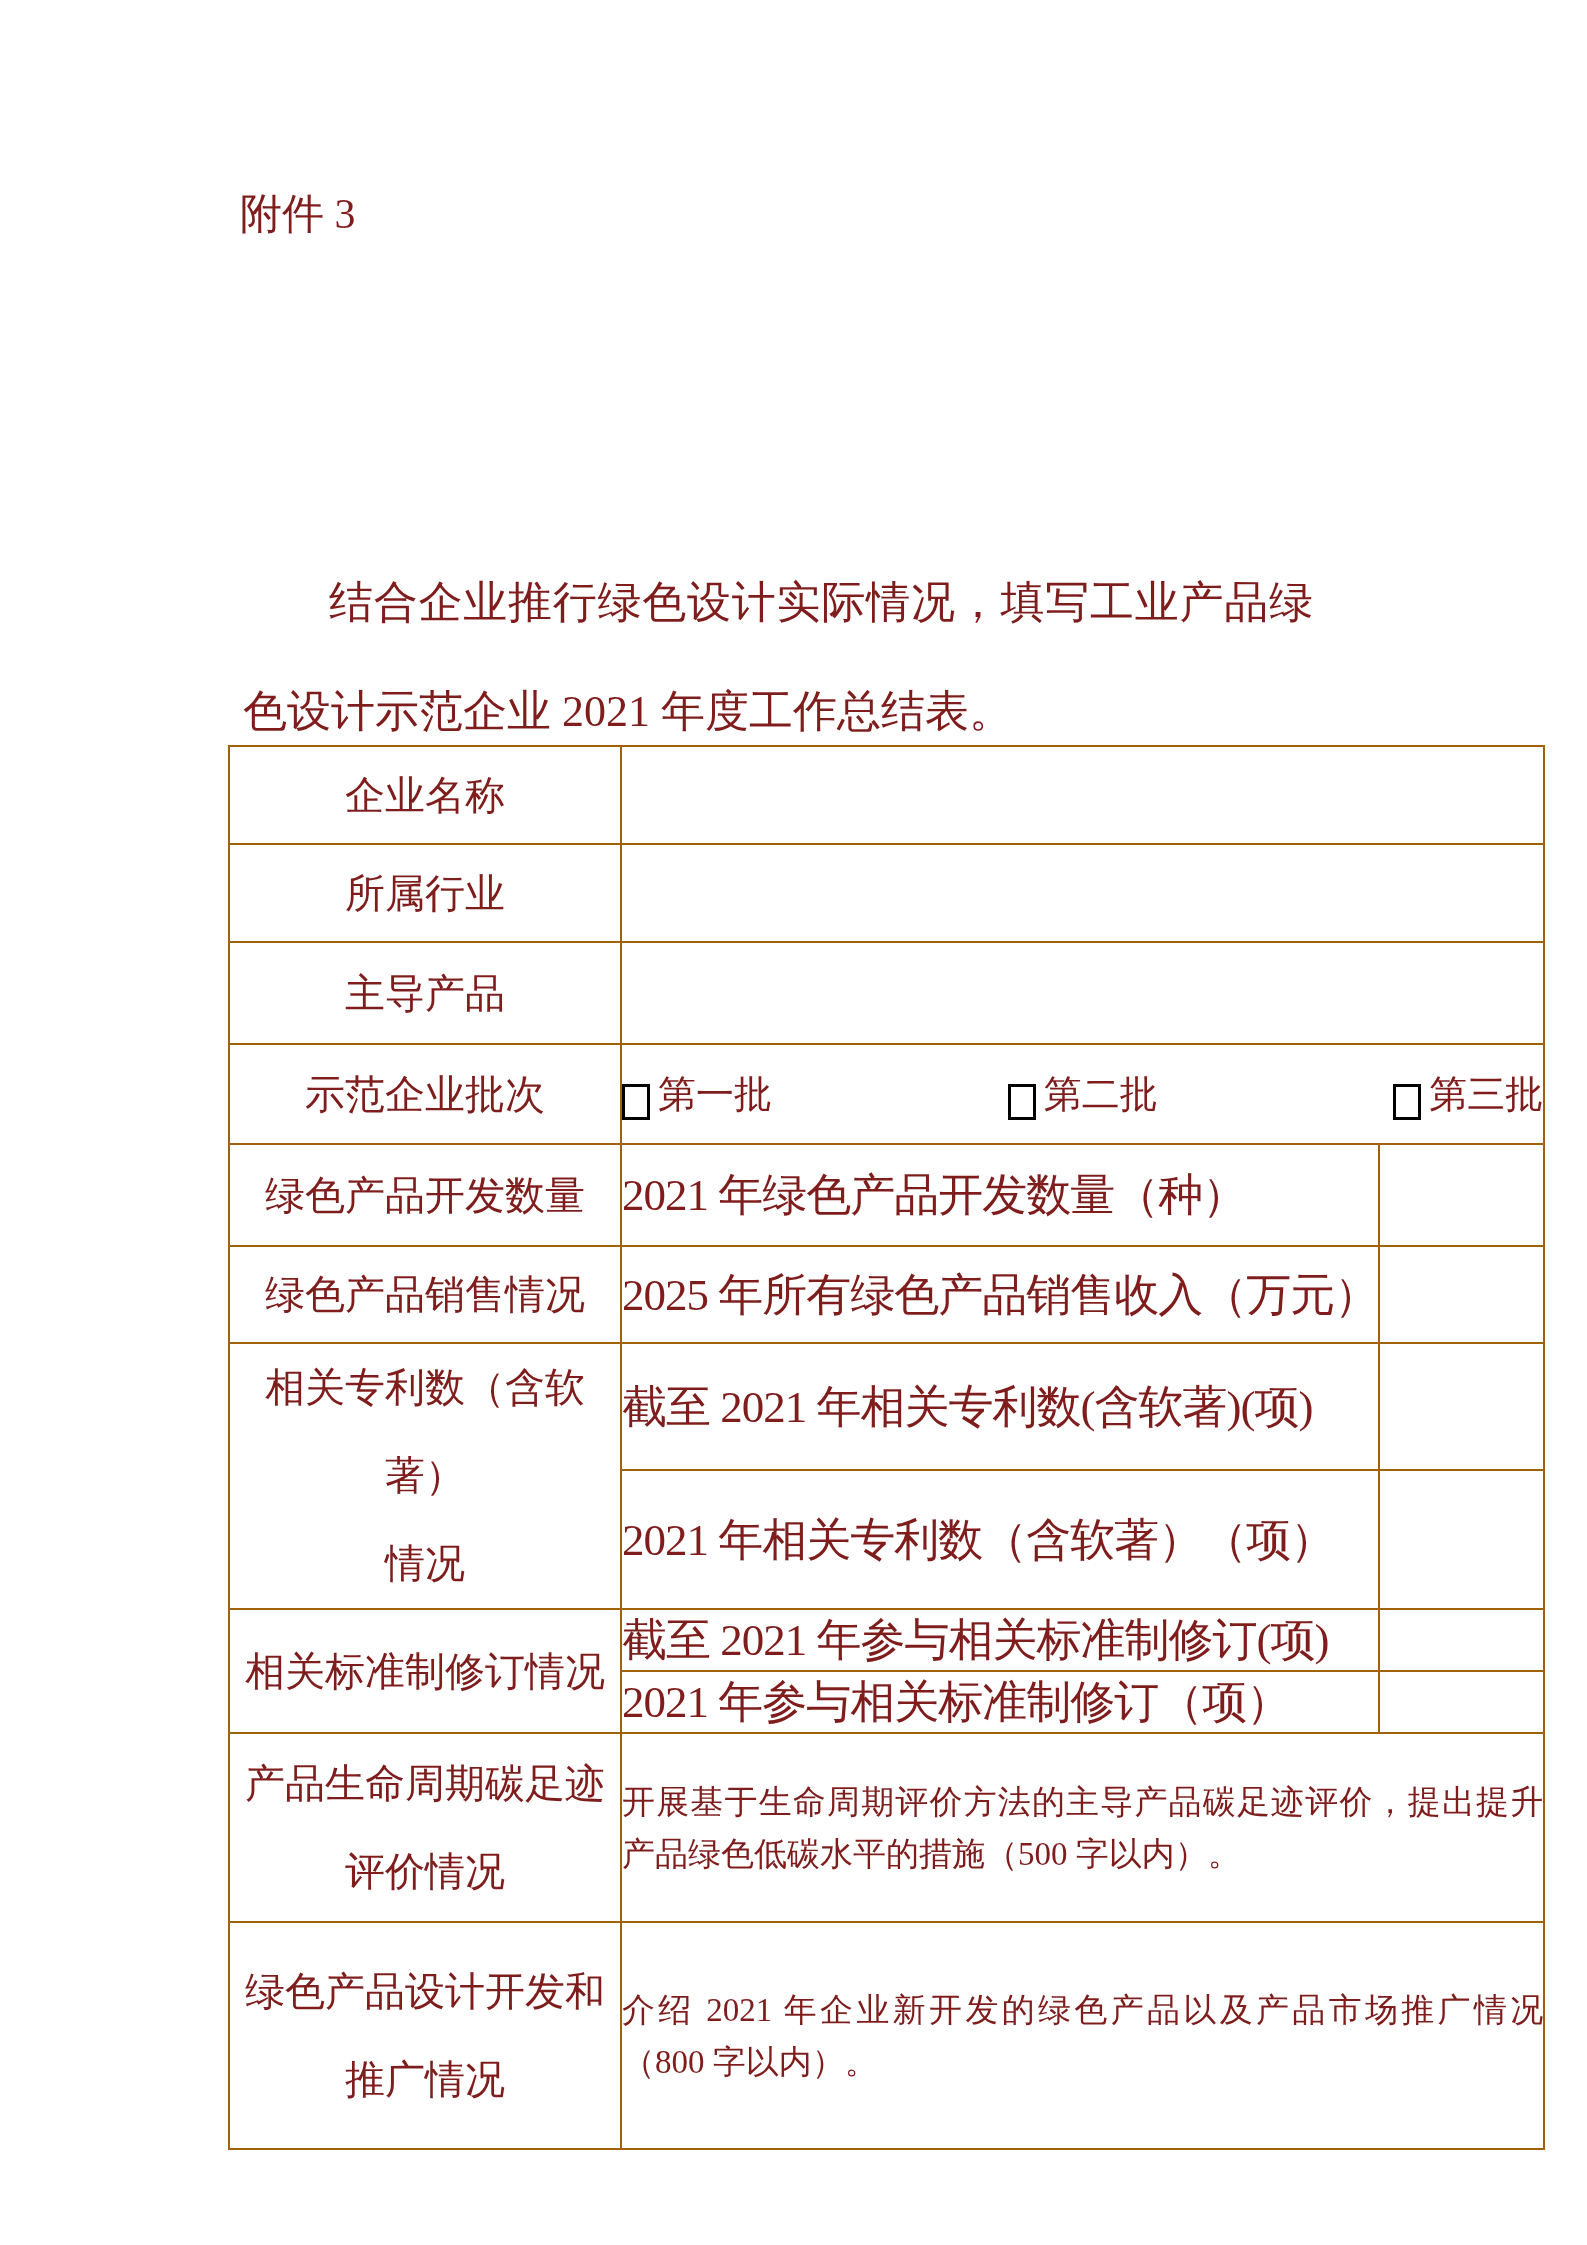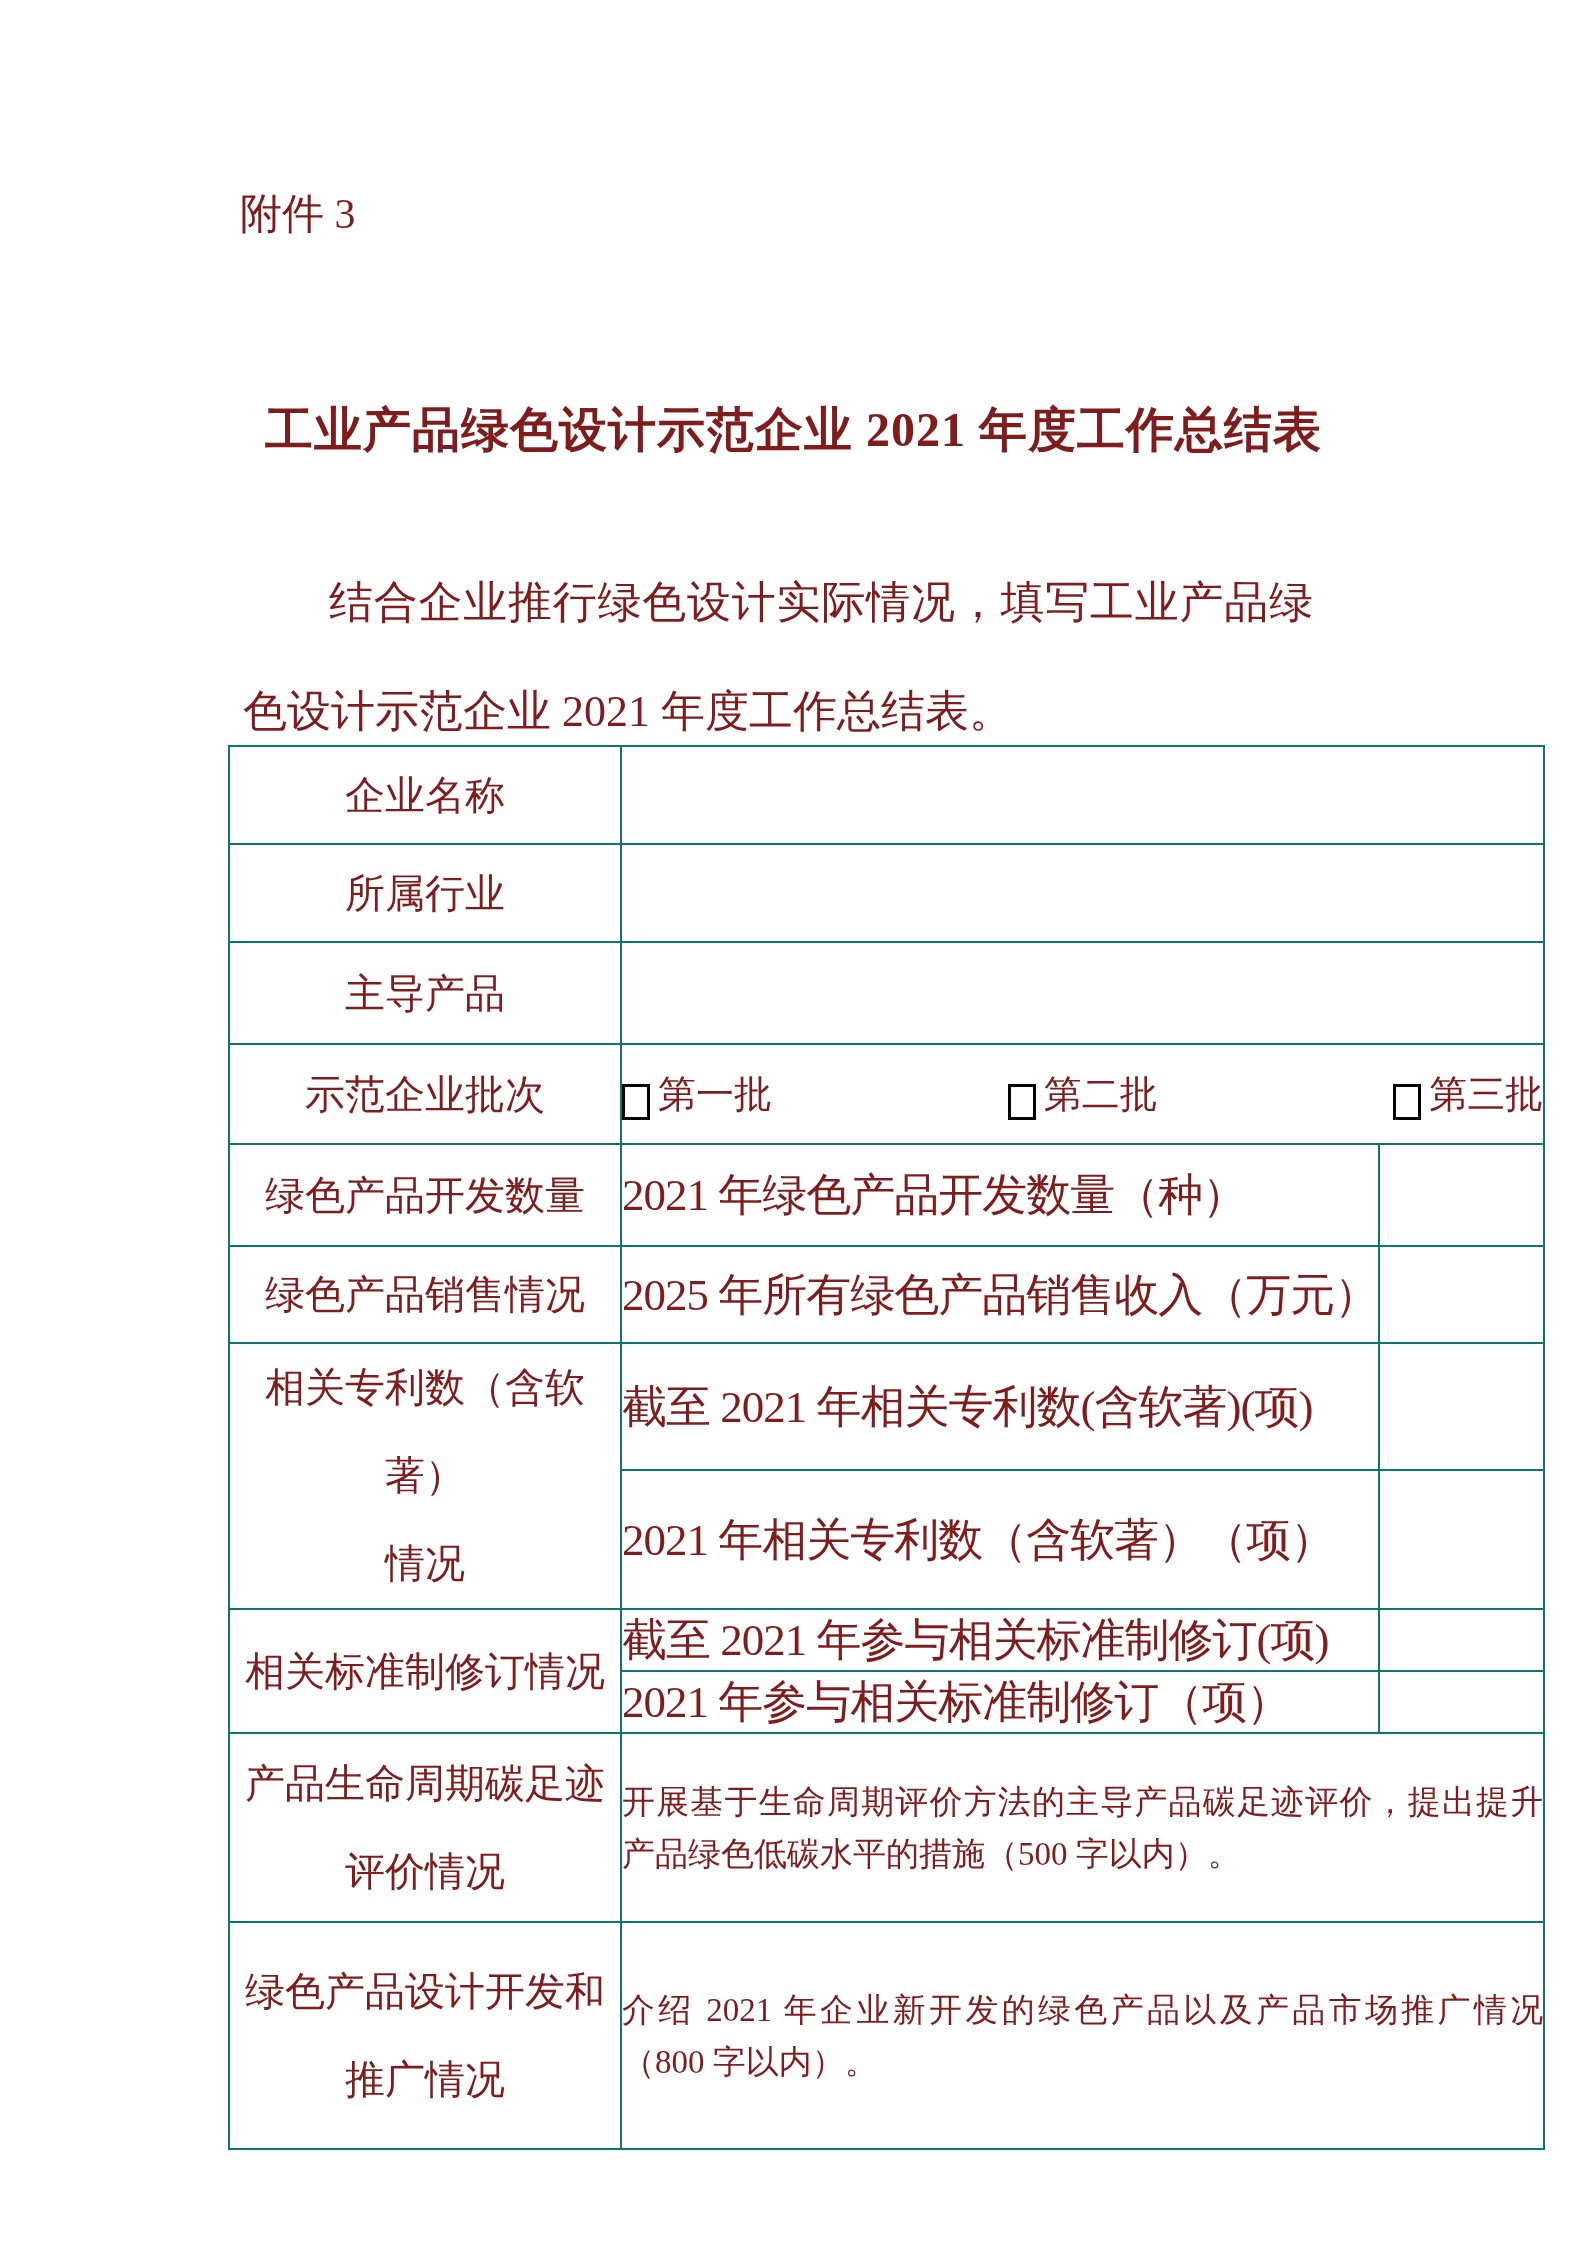--- a/index.html
+++ b/index.html
@@ -6,39 +6,38 @@
   .page{
     position:relative;width:1587px;height:2245px;background:#ffffff;
     font-family:"Liberation Serif","DejaVu Serif",serif;color:#7f1d1d;overflow:hidden;
   }
   .attachment{position:absolute;left:240px;top:188px;font-size:42px;line-height:52px;}
   .title{position:absolute;left:0;right:0;top:398px;text-align:center;
          font-size:48px;font-weight:bold;letter-spacing:1px;}
   .intro{position:absolute;left:243px;top:548px;width:1070px;font-size:44px;
          line-height:109px;text-indent:86px;text-align:justify;}
   table.form{position:absolute;left:228px;top:745px;border-collapse:collapse;table-layout:fixed;}
-  table.form td{border:2px solid #0f766e;vertical-align:middle;padding:0;overflow:hidden;}
+  table.form td{border:2px solid #a16207;vertical-align:middle;padding:0;overflow:hidden;}
   td.lbl{text-align:center;font-size:40px;padding:0 4px;}
   td.lbl .ln{display:block;line-height:88px;}
   td.val{background:#fff;}
   td.item{font-size:45px;letter-spacing:-1px;padding-left:15px;padding-right:4px;white-space:nowrap;}
   td.desc{font-size:33px;line-height:52px;padding-left:16px;padding-right:8px;text-align:justify;}
   td.batch{padding-left:77px;padding-right:16px;}
   .batch-wrap{display:flex;justify-content:space-between;align-items:center;}
   .opt{display:flex;align-items:flex-end;font-size:38px;white-space:nowrap;}
   .cb{display:inline-block;width:22px;height:30px;border:3px solid #000;margin-right:8px;flex:0 0 auto;}
 </style>
 </head>
 <body>
 
 <div class="page">
 
   <div class="attachment">附件 3</div>
 
-  <div class="title">工业产品绿色设计示范企业 2021 年度工作总结表</div>
 
   <div class="intro">结合企业推行绿色设计实际情况，填写工业产品绿色设计示范企业 2021 年度工作总结表。</div>
 
   <table class="form">
     <colgroup>
         <col style="width:392px">
         <col style="width:570px">
         <col style="width:165px">
       </colgroup>
 

